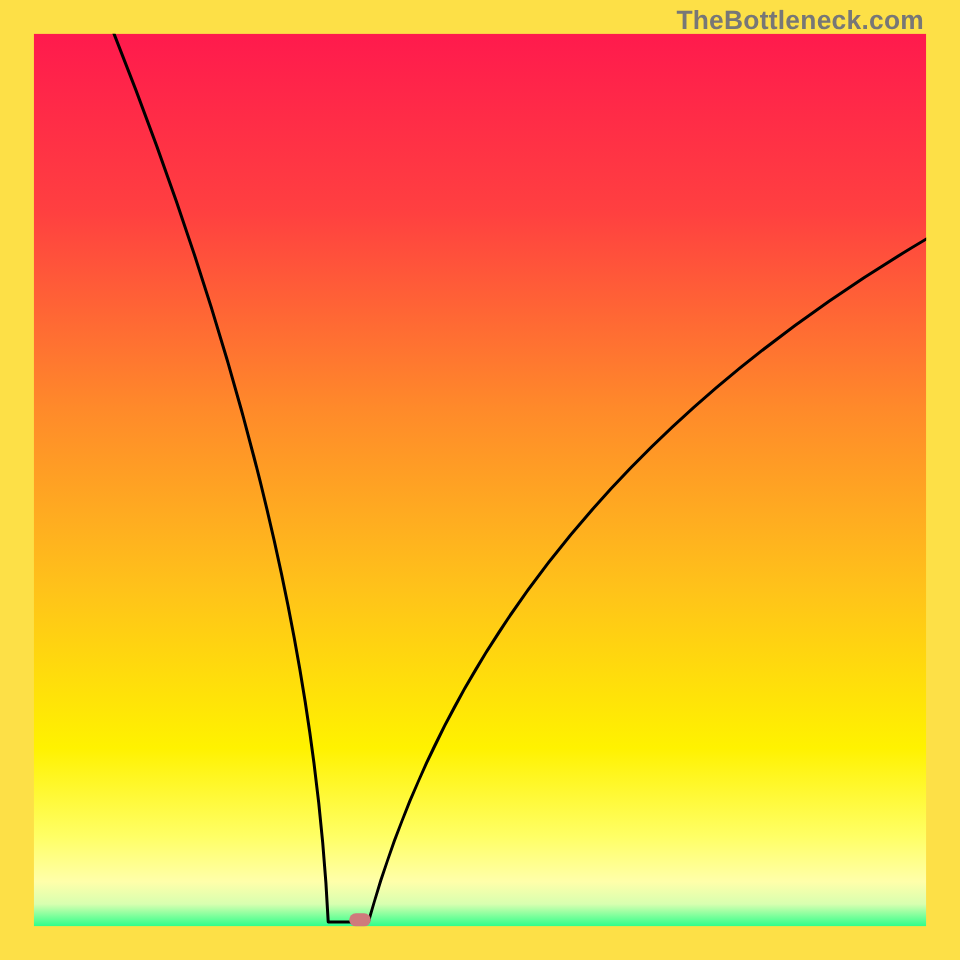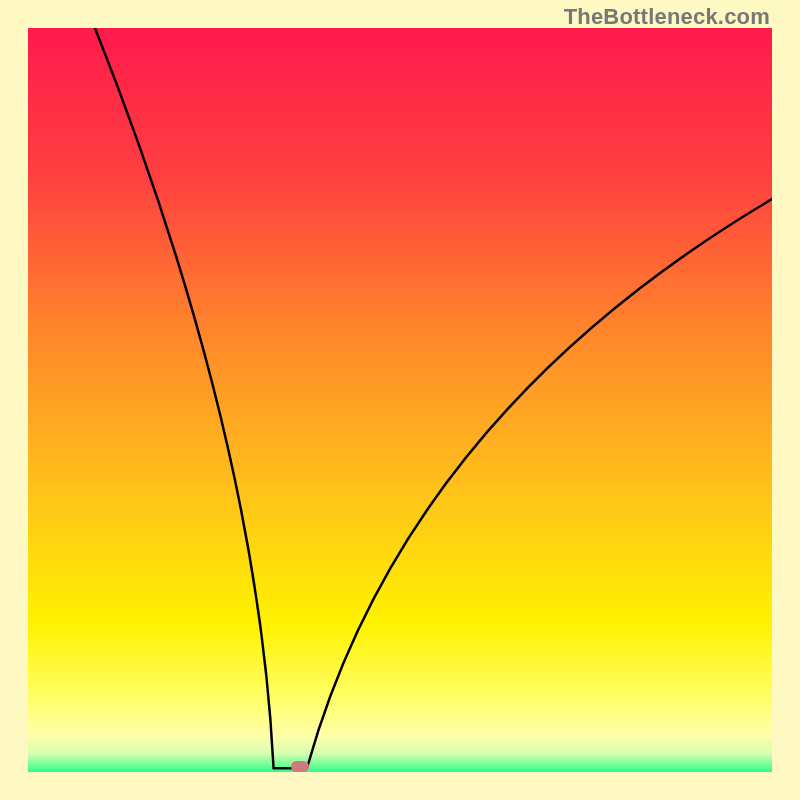--- a/index.html
+++ b/index.html
@@ -7,21 +7,21 @@
     padding: 0;
     width: 800px;
     height: 800px;
     background: #000;
     overflow: hidden;
   }
   .frame {
     position: relative;
     width: 800px;
     height: 800px;
-    background: #fef9c3;
+    background: #fde047;
   }
   .plot-area {
     position: absolute;
     left: 28px;
     top: 28px;
     width: 744px;
     height: 744px;
     overflow: hidden;
   }
   .gradient-bg {

